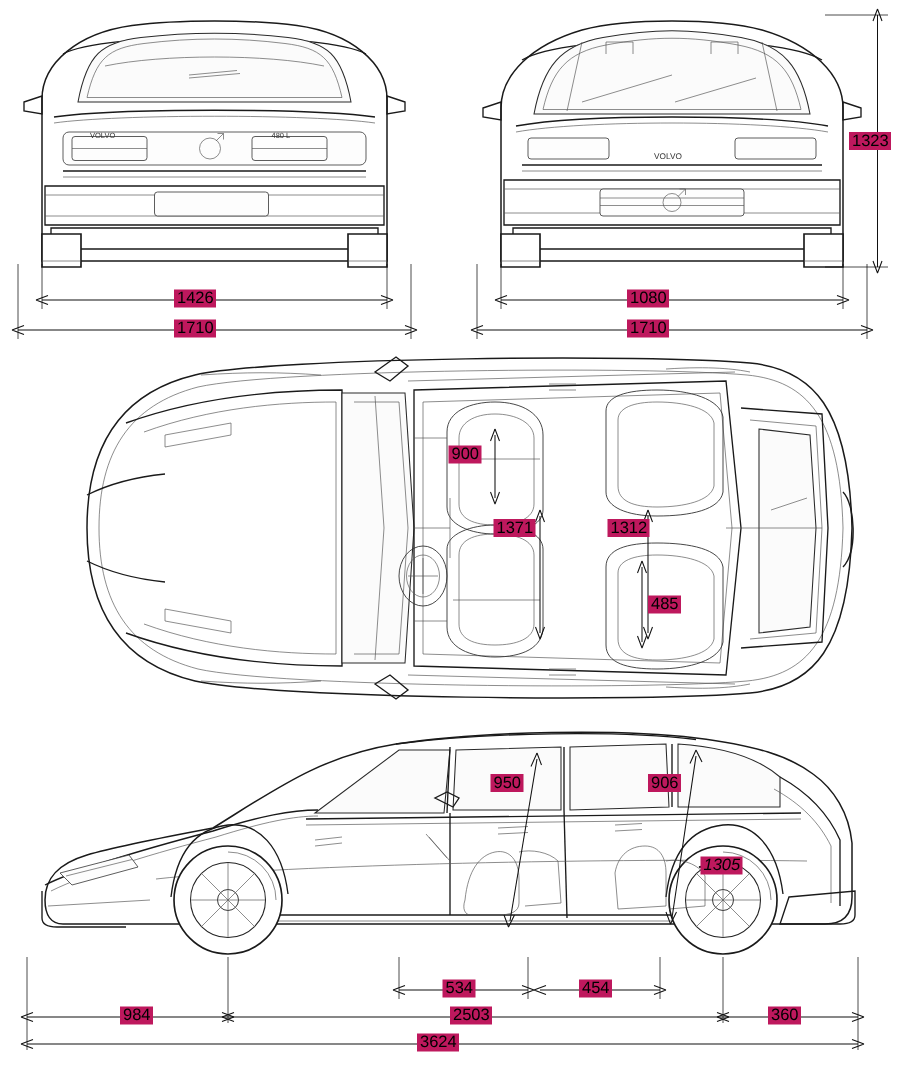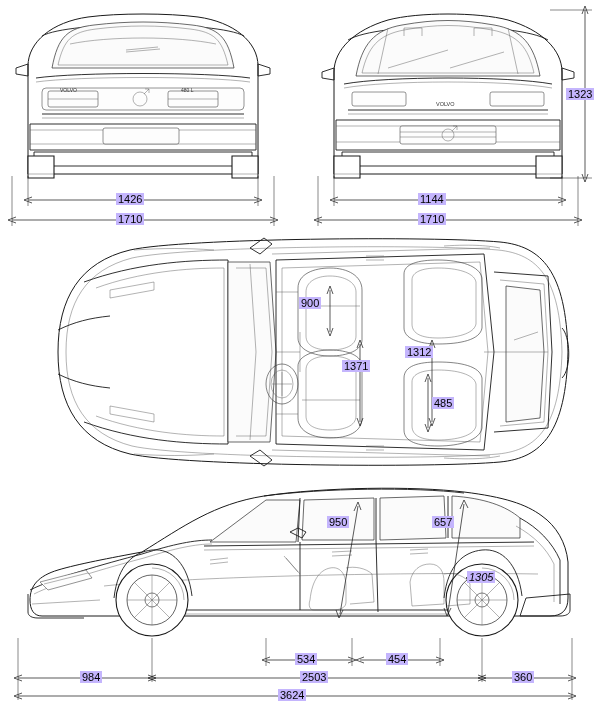--- a/index.html
+++ b/index.html
@@ -33,21 +33,21 @@
   .hub  { fill: #ffffff; stroke: #222; stroke-width: 0.6; }
 
   
   .dim { stroke: #111; stroke-width: 0.7; fill: none; }
   .dim-ext { stroke: #111; stroke-width: 0.5; fill: none; }
   .dim-label {
     position: absolute;
     font-family: "Liberation Sans", sans-serif;
     font-size: 11px;
     color: #000;
-    background: #c4b5fd;
+    background: #be185d;
     padding: 0 2px;
     line-height: 12px;
     white-space: nowrap;
   }
   .badge-text {
     font-family: "Liberation Sans", sans-serif;
     fill: #333;
   }
 </style>
 </head>
@@ -181,21 +181,21 @@
     <path class="dim" d="M18,220 L278,220"></path>
     <path class="dim" d="M14,220 L22,217 M14,220 L22,223"></path>
     <path class="dim" d="M282,220 L274,217 M282,220 L274,223"></path>
 
     <path class="dim-ext" d="M250,10 L292,10"></path>
     <path class="dim-ext" d="M250,178 L292,178"></path>
     <path class="dim" d="M285,10 L285,178"></path>
     <path class="dim" d="M285,6 L282,14 M285,6 L288,14"></path>
     <path class="dim" d="M285,182 L282,174 M285,182 L288,174"></path>
   </svg>
-  <div class="dim-label" style="left:418px; top:193px;">1144</div>
+  <div class="dim-label" style="left:418px; top:193px;">1080</div>
   <div class="dim-label" style="left:418px; top:213px;">1710</div>
   <div class="dim-label" style="left:566px; top:88px;">1323</div>
 
   <div class="view" style="left:14px; top:232px; width:572px; height:240px;">
     <svg width="572" height="240" viewBox="0 0 572 240">
 
       <path class="body-fill" d="M44,120 C44,66 66,30 116,18 C170,6 420,4 486,10 C528,14 552,40 554,120 C552,200 528,226 486,230 C420,236 170,234 116,222 C66,210 44,174 44,120 Z"></path>
 
       <path class="ln-fine" d="M52,120 C52,70 72,38 118,26 C172,14 418,12 484,18 C524,22 546,46 548,120 C546,194 524,218 484,222 C418,228 172,226 118,214 C72,202 52,170 52,120 Z"></path>
 
@@ -272,21 +272,21 @@
 
     <path class="dim" d="M432,112 L432,190"></path>
     <path class="dim" d="M432,108 L429,116 M432,108 L435,116"></path>
     <path class="dim" d="M432,194 L429,186 M432,194 L435,186"></path>
 
     <path class="dim" d="M428,146 L428,196"></path>
     <path class="dim" d="M428,142 L425,150 M428,142 L431,150"></path>
     <path class="dim" d="M428,200 L425,192 M428,200 L431,192"></path>
   </svg>
   <div class="dim-label" style="left:299px; top:297px;">900</div>
-  <div class="dim-label" style="left:329px; top:360px;margin-left:13px;">1371</div>
+  <div class="dim-label" style="left:329px; top:346px;">1371</div>
   <div class="dim-label" style="left:405px; top:346px;">1312</div>
   <div class="dim-label" style="left:399px; top:397px;margin-left:33px;">485</div>
 
   <div class="view" style="left:14px; top:482px; width:572px; height:175px;">
     <svg width="572" height="175" viewBox="0 0 572 175">
 
       <path class="body-fill" d="M16,118 C16,104 24,94 44,88 C64,82 96,76 128,70 C170,44 200,22 250,14 C310,5 400,4 450,10 C490,15 512,22 528,34 C542,44 552,60 554,80 L554,116 C554,128 548,134 536,134 L28,134 C20,134 16,128 16,118 Z"></path>
 
       <path class="ln" d="M250,14 C310,6 400,5 450,11"></path>
 
@@ -368,21 +368,21 @@
     <path class="dim" d="M339,136 L336,128 M339,136 L343,128"></path>
 
     <path class="dim" d="M464,22 L448,130"></path>
     <path class="dim" d="M464,18 L460,27 M464,18 L468,26"></path>
     <path class="dim" d="M447,134 L444,126 M447,134 L451,126"></path>
 
     <path class="dim" d="M466,96 L492,90"></path>
     <path class="dim" d="M466,96 L474,93 M466,96 L474,99"></path>
   </svg>
   <div class="dim-label" style="left:327px; top:516px;">950</div>
-  <div class="dim-label" style="left:432px; top:516px;">657</div>
+  <div class="dim-label" style="left:432px; top:516px;">906</div>
   <div class="dim-label" style="left:467px; top:571px;font-style:italic;">1305</div>
 
   <svg class="view" style="left:0; top:620px; width:600px; height:90px;">
 
     <path class="dim-ext" d="M266,18 L266,46"></path>
     <path class="dim-ext" d="M352,18 L352,46"></path>
     <path class="dim-ext" d="M440,18 L440,46"></path>
     <path class="dim-ext" d="M152,18 L152,62"></path>
     <path class="dim-ext" d="M482,18 L482,62"></path>
     <path class="dim-ext" d="M18,18 L18,80"></path>

